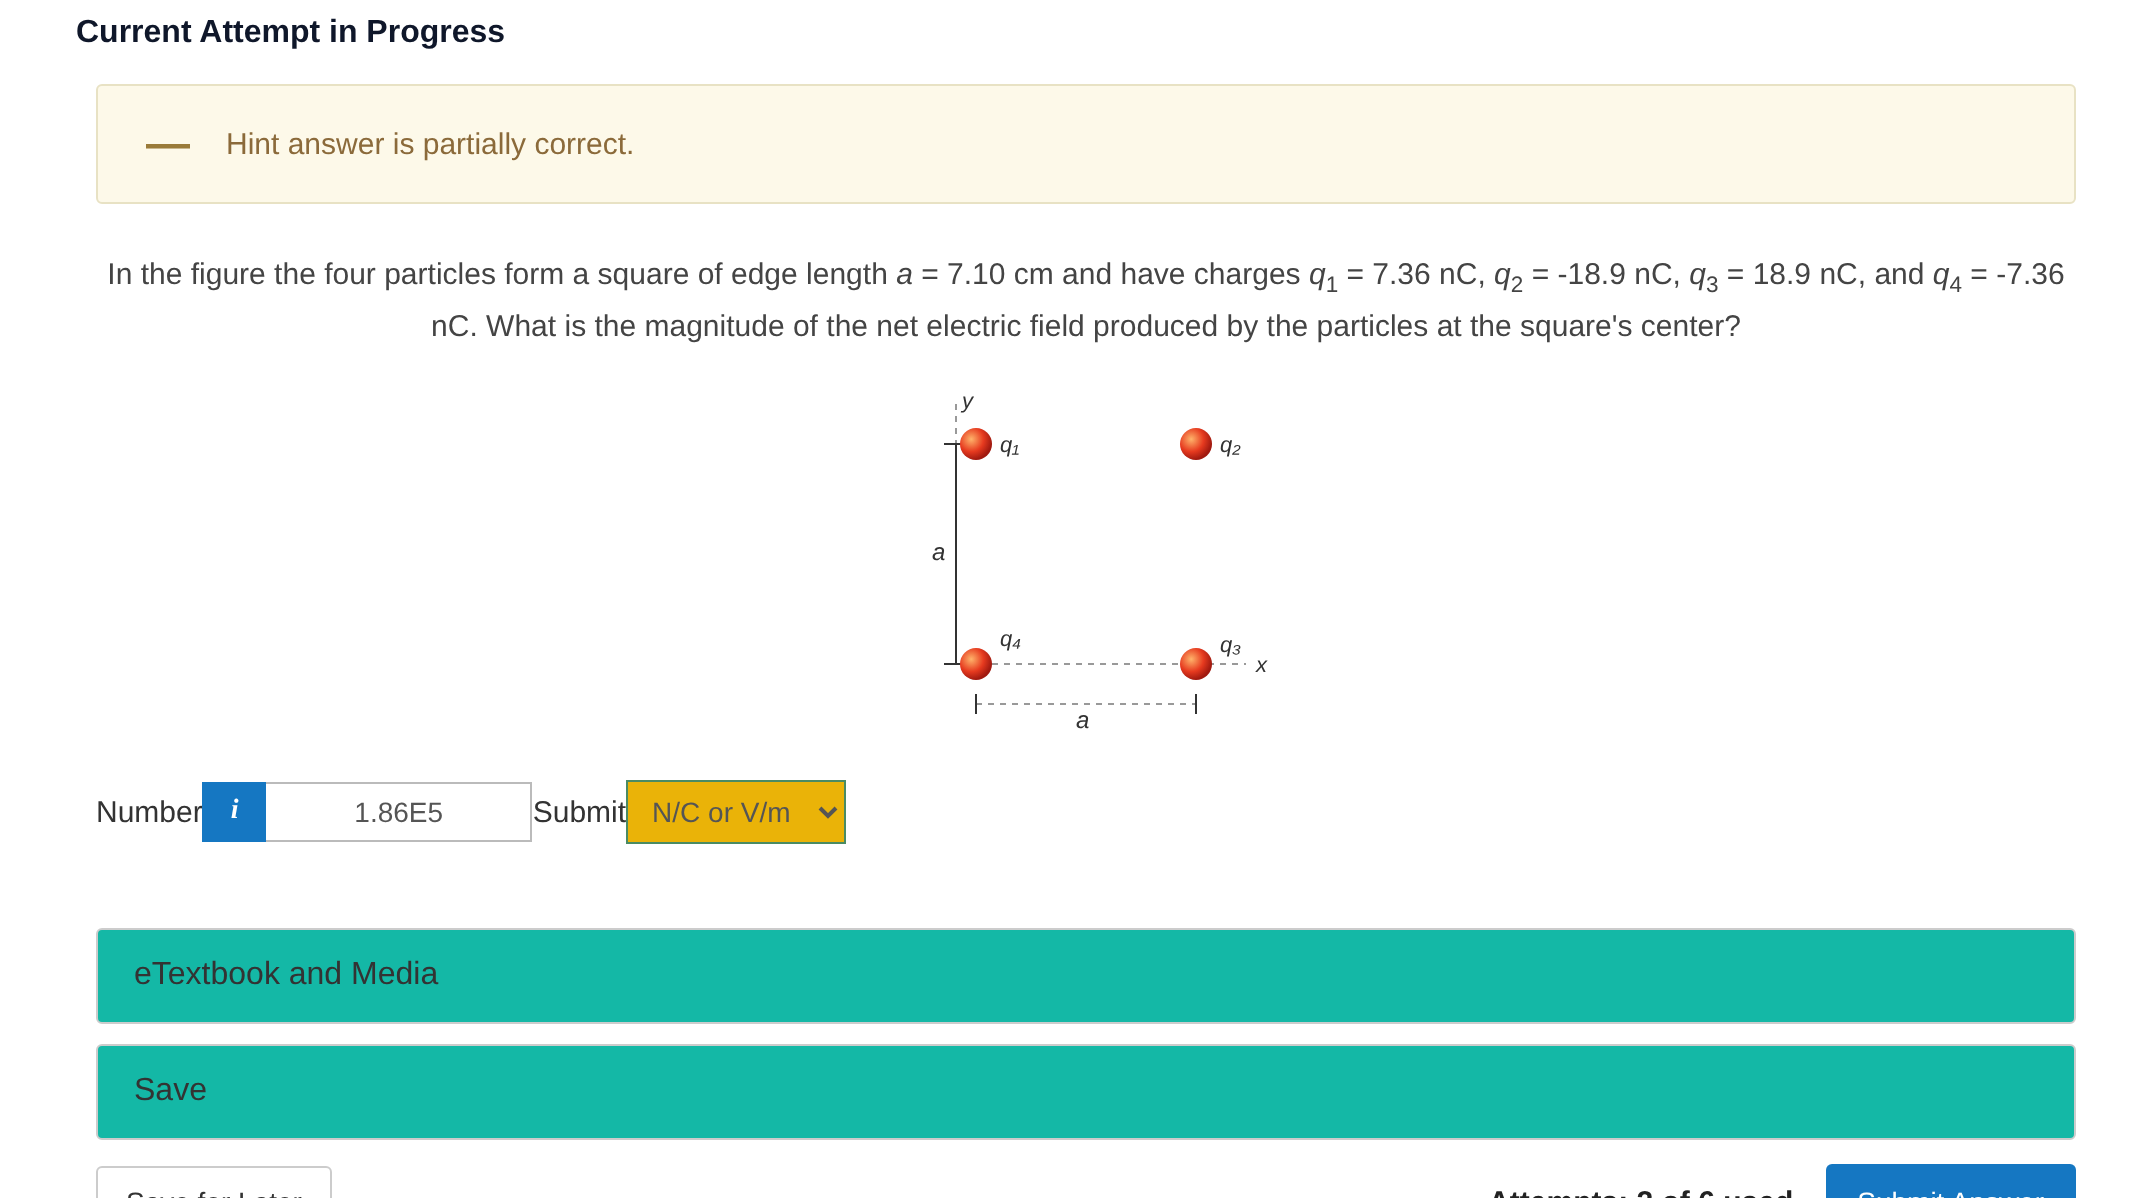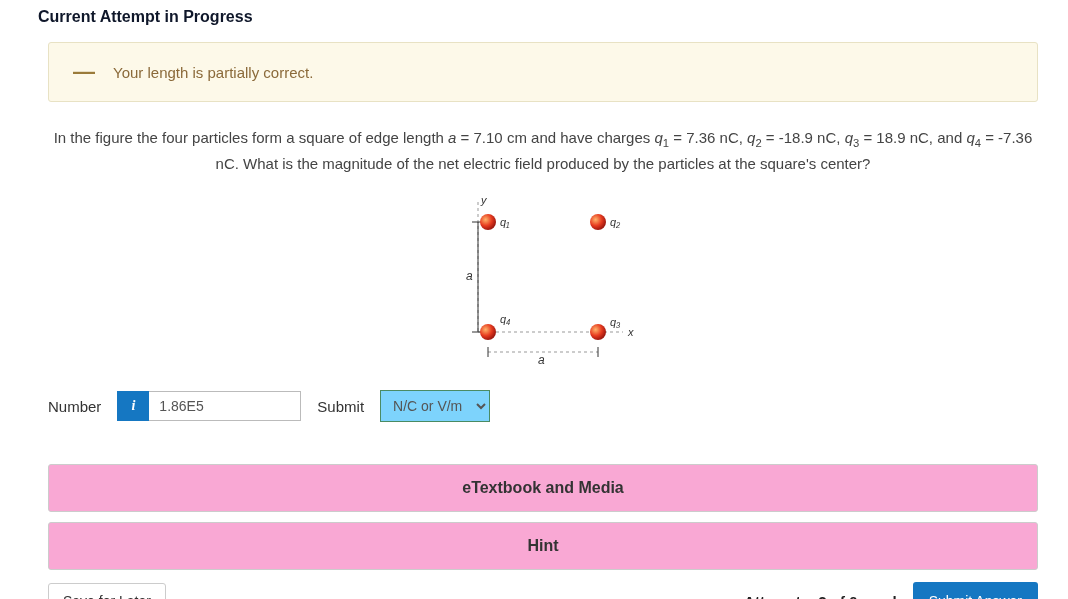--- a/index.html
+++ b/index.html
@@ -46,21 +46,20 @@
 .question-text i { font-style: italic; }
 .sub { font-size: 0.75em; vertical-align: sub; }
 .figure {
   display: flex;
   justify-content: center;
   margin: 8px 0 18px 0;
 }
 .answer-row {
   display: flex;
   align-items: center;
-  gap: 16px;
   margin-bottom: 42px;
 }
 .label { color: #333; }
 .num-group {
   display: flex;
   align-items: stretch;
 }
 .info-btn {
   background: #1577c2;
   color: #fff;
@@ -71,45 +70,45 @@
   font-family: Georgia, serif;
   font-style: italic;
   font-weight: bold;
   border: 1px solid #1577c2;
   font-size: 14px;
 }
 .num-input {
   border: 1px solid #bbb;
   border-left: none;
   padding: 6px 10px;
-  width: 152px;
+  width: 133px;
   font-size: 14px;
   color: #555;
+  text-align: center;
 }
 .units-select {
   border: 1px solid #4a8b63;
   color: #555;
-  background: #7dd3fc;
+  background: #eab308;
   padding: 6px 8px;
   width: 110px;
   font-size: 14px;
 }
 .panel-btn {
   display: block;
   width: 100%;
-  text-align: center;
-  background: #f9a8d4;
+  text-align: left;
+  background: #14b8a6;
   border: 1px solid #ccc;
   border-radius: 3px;
   padding: 14px 18px;
   font-size: 16px;
   color: #333;
   margin-bottom: 10px;
   cursor: pointer;
-  font-weight: bold;
 }
 .bottom-row {
   display: flex;
   align-items: center;
   justify-content: space-between;
   margin-top: 12px;
 }
 .save-btn {
   background: #fff;
   border: 1px solid #ccc;
@@ -133,21 +132,21 @@
 </style>
 </head>
 <body>
 
 <div class="container">
 
   <div class="heading">Current Attempt in Progress</div>
 
   <div class="feedback-banner">
     <span class="dash">—</span>
-    <span>Your length is partially correct.</span>
+    <span>Hint answer is partially correct.</span>
   </div>
 
   <p class="question-text">
     <span>In the figure the four particles form a square of edge length </span><i>a</i><span> = 7.10 cm and have charges </span><i>q</i><span class="sub">1</span><span> = 7.36 nC, </span><i>q</i><span class="sub">2</span><span> = -18.9 nC, </span><i>q</i><span class="sub">3</span><span> = 18.9 nC, and </span><i>q</i><span class="sub">4</span><span> = -7.36 nC. What is the magnitude of the net electric field produced by the particles at the square's center?</span>
   </p>
 
   <div class="figure">
     <svg width="230" height="180">
       <defs>
         <radialGradient id="ball" cx="35%" cy="35%" r="65%">
@@ -192,21 +191,21 @@
       <div class="info-btn">i</div>
       <input class="num-input" value="1.86E5" style="">
     </div>
     <span class="label">Submit</span>
     <select class="units-select">
       <option>N/C or V/m</option>
     </select>
   </div>
 
   <button class="panel-btn">eTextbook and Media</button>
-  <button class="panel-btn">Hint</button>
+  <button class="panel-btn">Save</button>
 
   <div class="bottom-row">
     <button class="save-btn">Save for Later</button>
     <div class="right-group">
       <span class="attempts">Attempts: 2 of 6 used</span>
       <button class="submit-btn">Submit Answer</button>
     </div>
   </div>
 
 </div>

